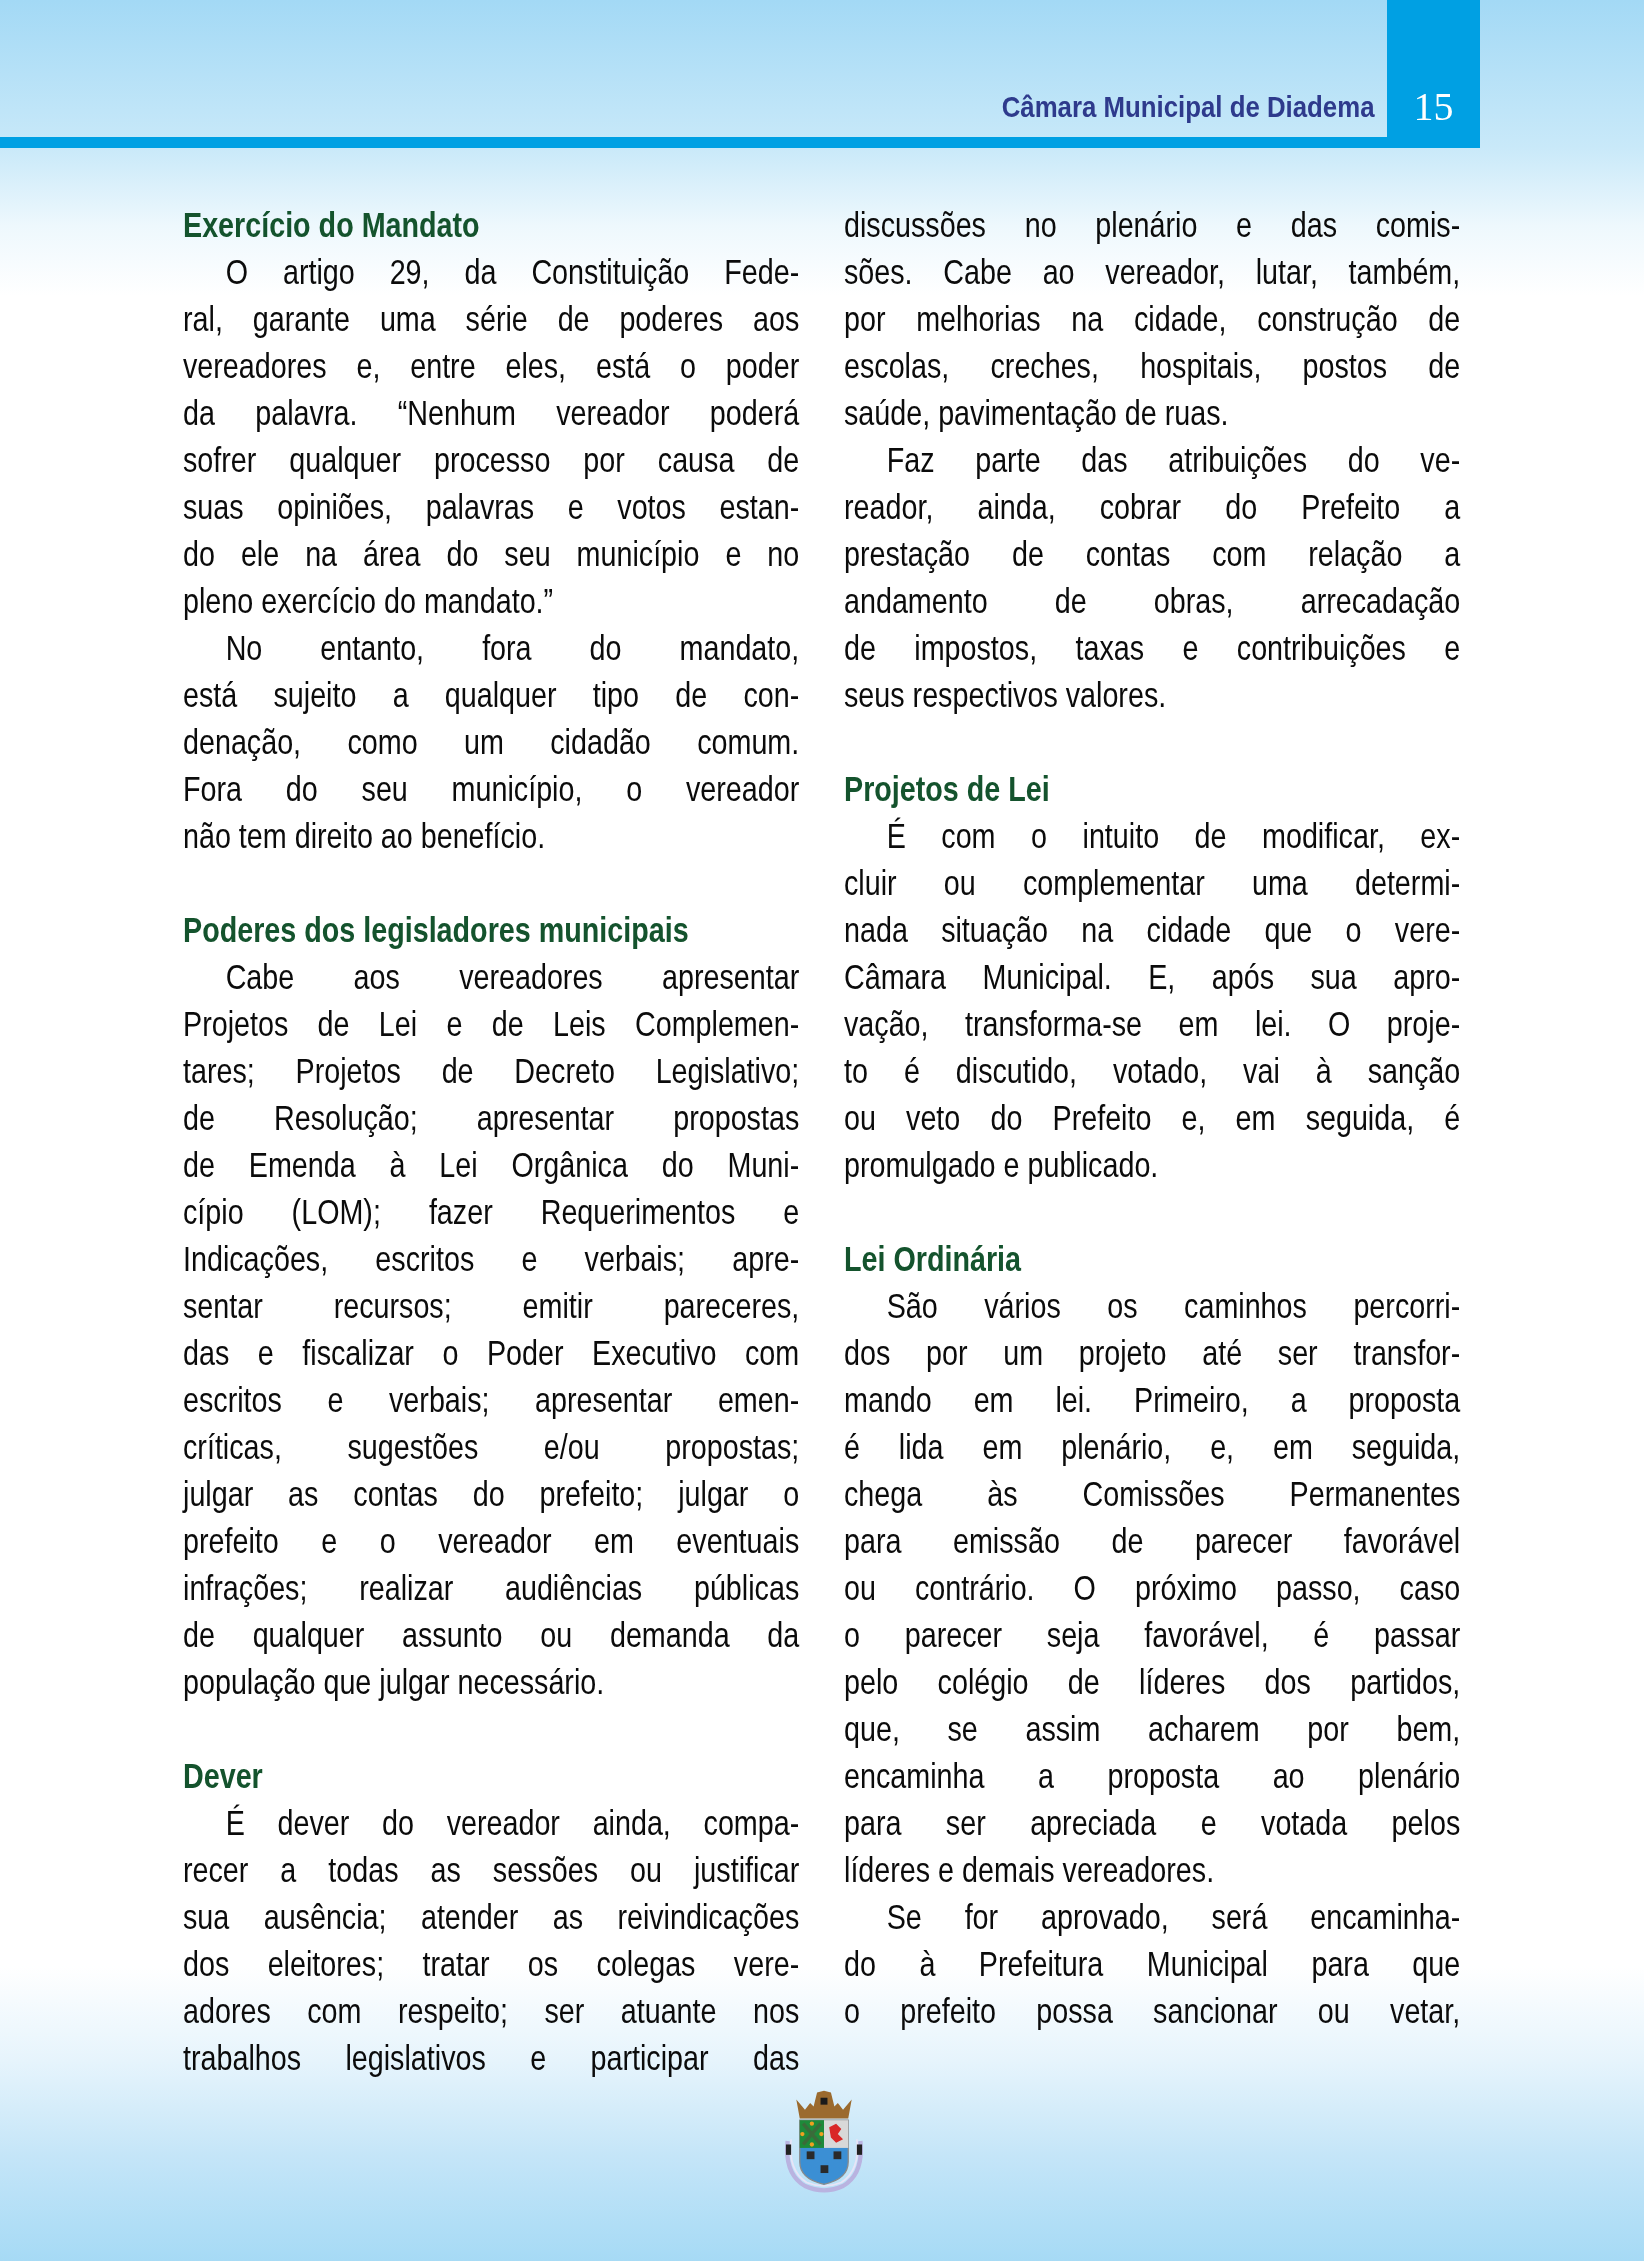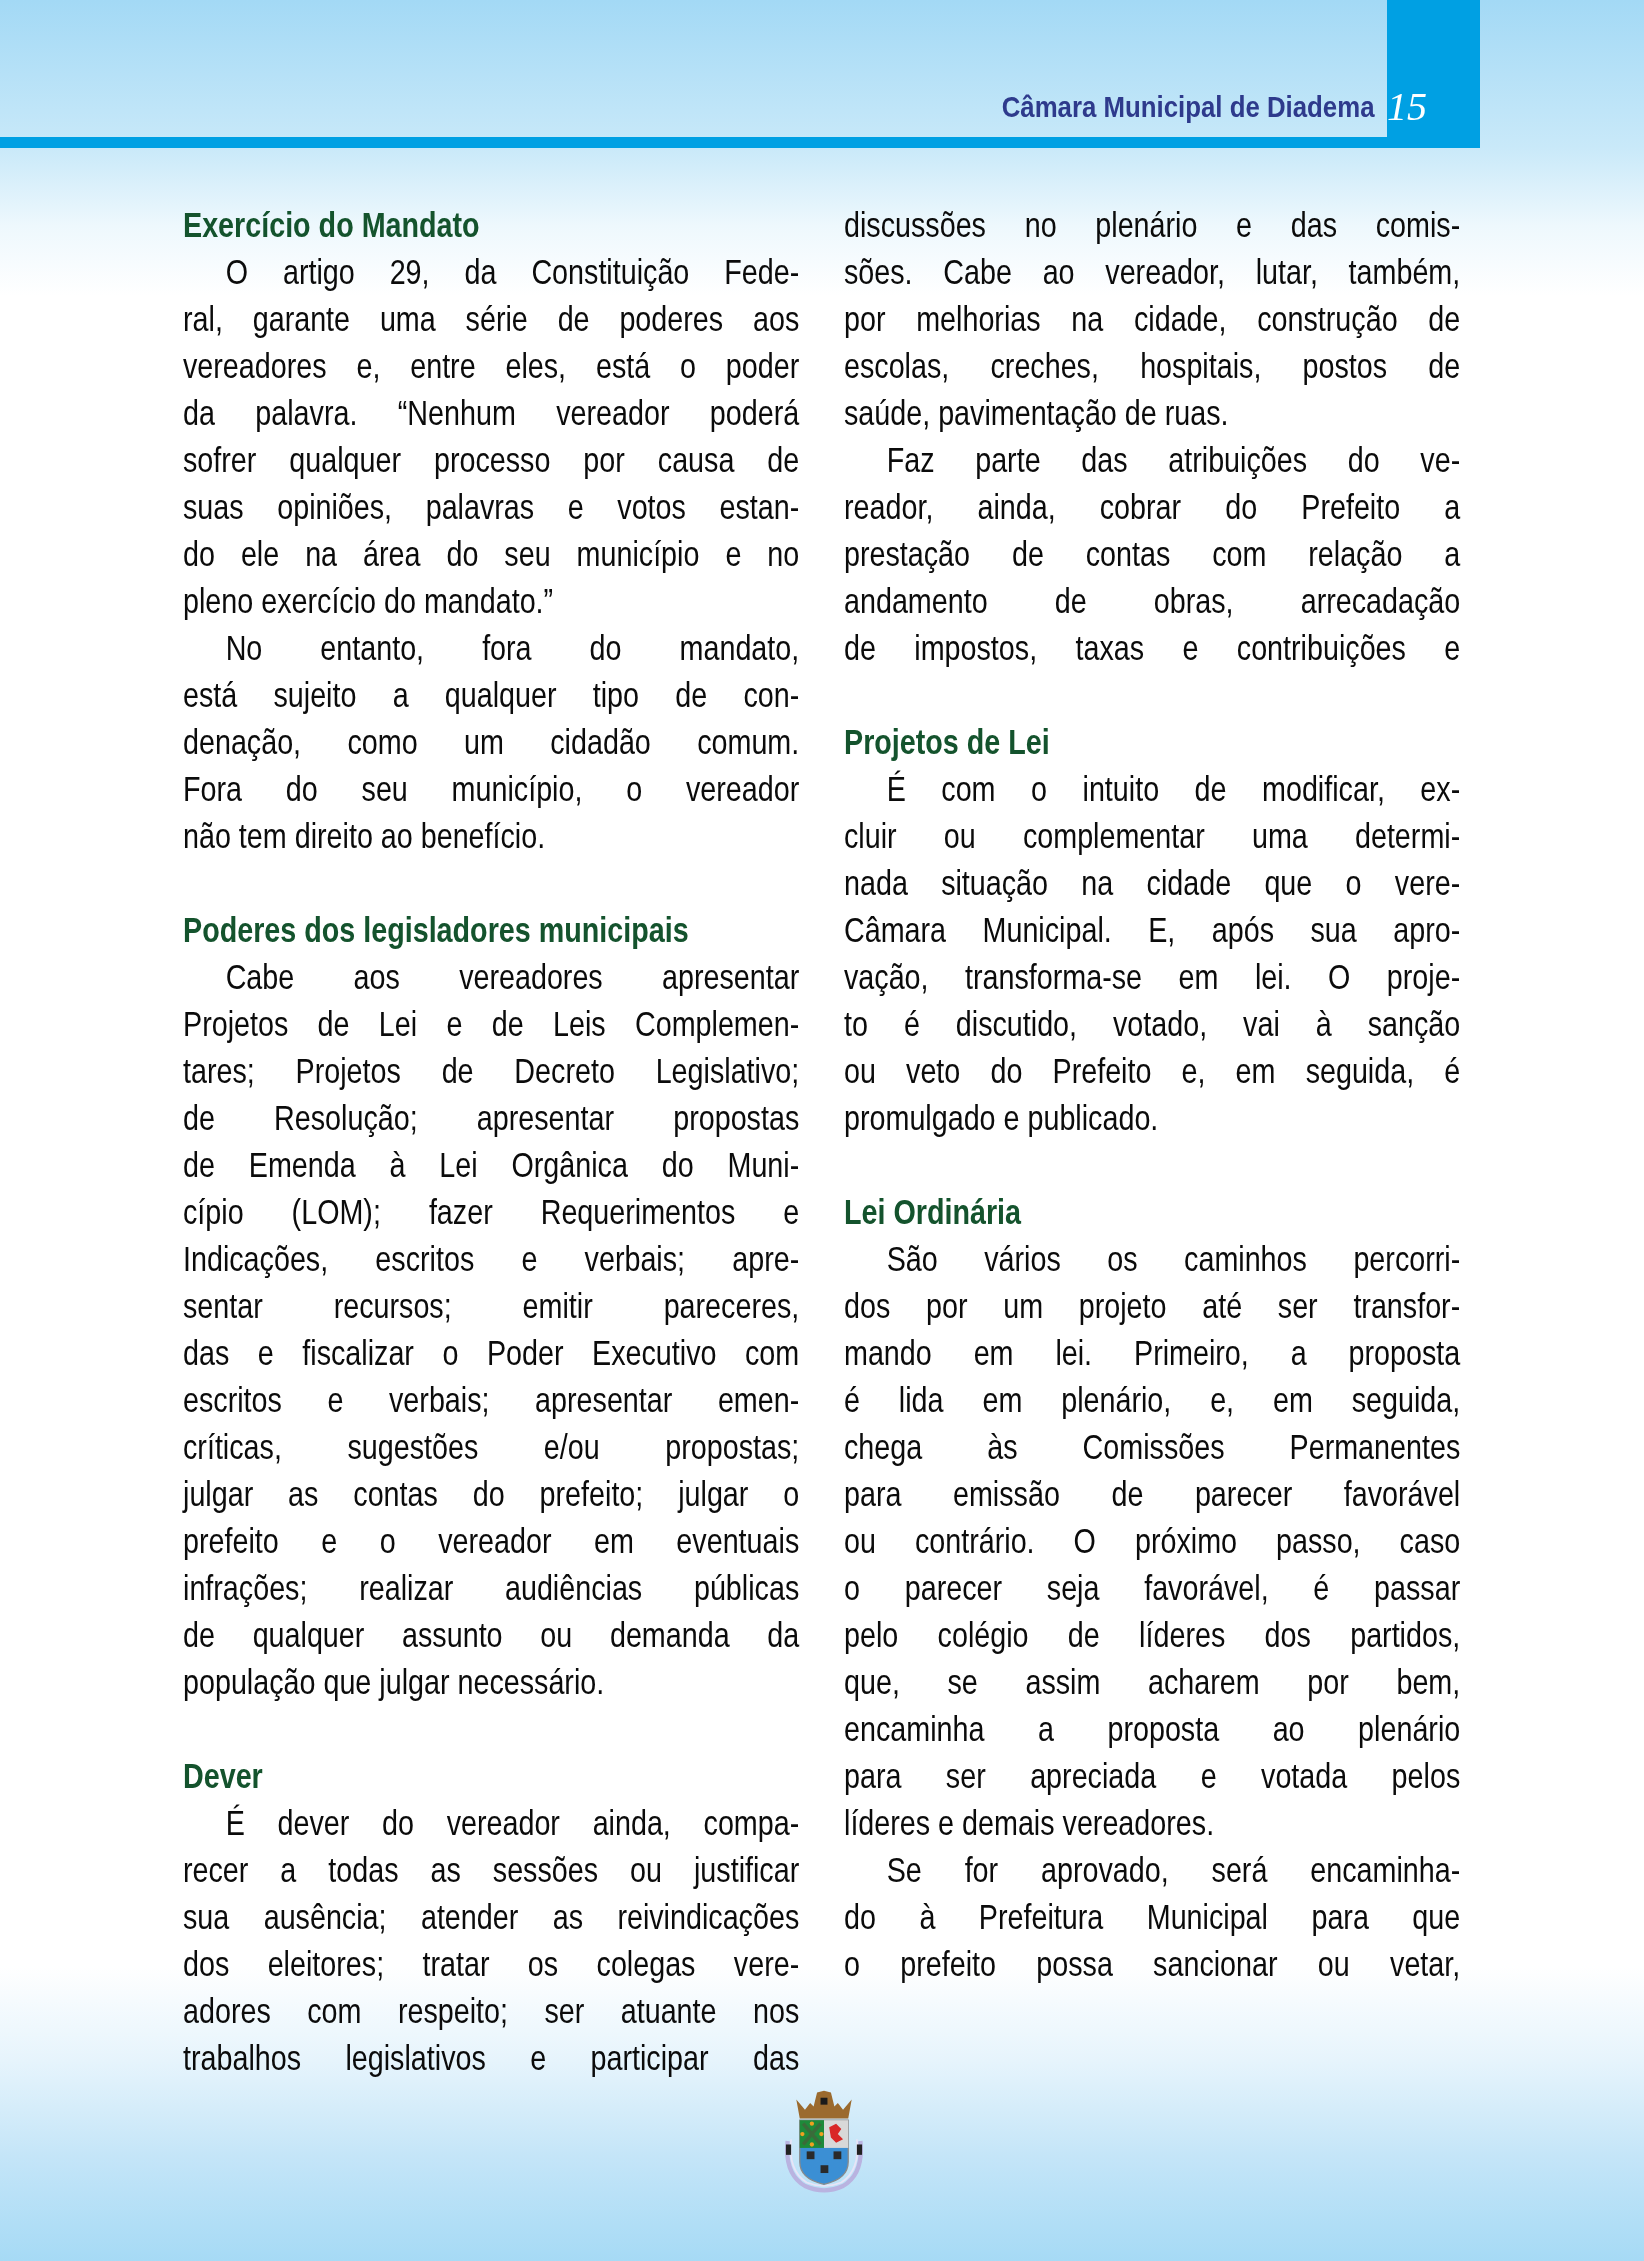--- a/index.html
+++ b/index.html
@@ -12,22 +12,22 @@
   }
   .top-rule {
     position: absolute; left: 0; top: 137px; width: 1387px; height: 11.3px;
     background: #00a0e3;
   }
   .page-box {
     position: absolute; left: 1387px; top: 0; width: 93px; height: 148px;
     background: #00a0e3;
   }
   .page-number {
-    position: absolute; left: 0; right: 0; top: 85px; 
-    color: #ffffff; font-family: "Liberation Serif", serif; font-size: 40px; line-height: 43px; font-style: italic;
+    position: absolute; left: 0; right: 0; top: 85px; text-align: center;
+    color: #ffffff; font-family: "Liberation Serif", serif; font-size: 40px; line-height: 43px;
   }
   .running-title {
     position: absolute; right: 271px; top: 87px;
     color: #2e3a8c; font-weight: bold; font-size: 30px; line-height: 40px;
     transform: scaleX(0.86); transform-origin: right center; white-space: nowrap;
   }
   .column {
     position: absolute; top: 201px; width: 616px;
   }
   .col-left { left: 183px; }
@@ -118,20 +118,21 @@
       <div class="line"><span class="inner">por melhorias na cidade, construção de</span></div>
       <div class="line"><span class="inner">escolas, creches, hospitais, postos de</span></div>
       <div class="line last"><span class="inner">saúde, pavimentação de ruas.</span></div>
     </div>
     <div>
       <div class="line indent"><span class="inner">Faz parte das atribuições do ve-</span></div>
       <div class="line"><span class="inner">reador, ainda, cobrar do Prefeito a</span></div>
       <div class="line"><span class="inner">prestação de contas com relação a</span></div>
       <div class="line"><span class="inner">andamento de obras, arrecadação</span></div>
       <div class="line"><span class="inner">de impostos, taxas e contribuições e</span></div>
+      <div class="line last"><span class="inner">seus respectivos valores.</span></div>
     </div>
     <div class="blank"></div>
     <div class="heading"><span class="inner">Projetos de Lei</span></div>
     <div>
       <div class="line indent"><span class="inner">É com o intuito de modificar, ex-</span></div>
       <div class="line"><span class="inner">cluir ou complementar uma determi-</span></div>
       <div class="line"><span class="inner">nada situação na cidade que o vere-</span></div>
       <div class="line"><span class="inner">Câmara Municipal. E, após sua apro-</span></div>
       <div class="line"><span class="inner">vação, transforma-se em lei. O proje-</span></div>
       <div class="line"><span class="inner">to é discutido, votado, vai à sanção</span></div>

